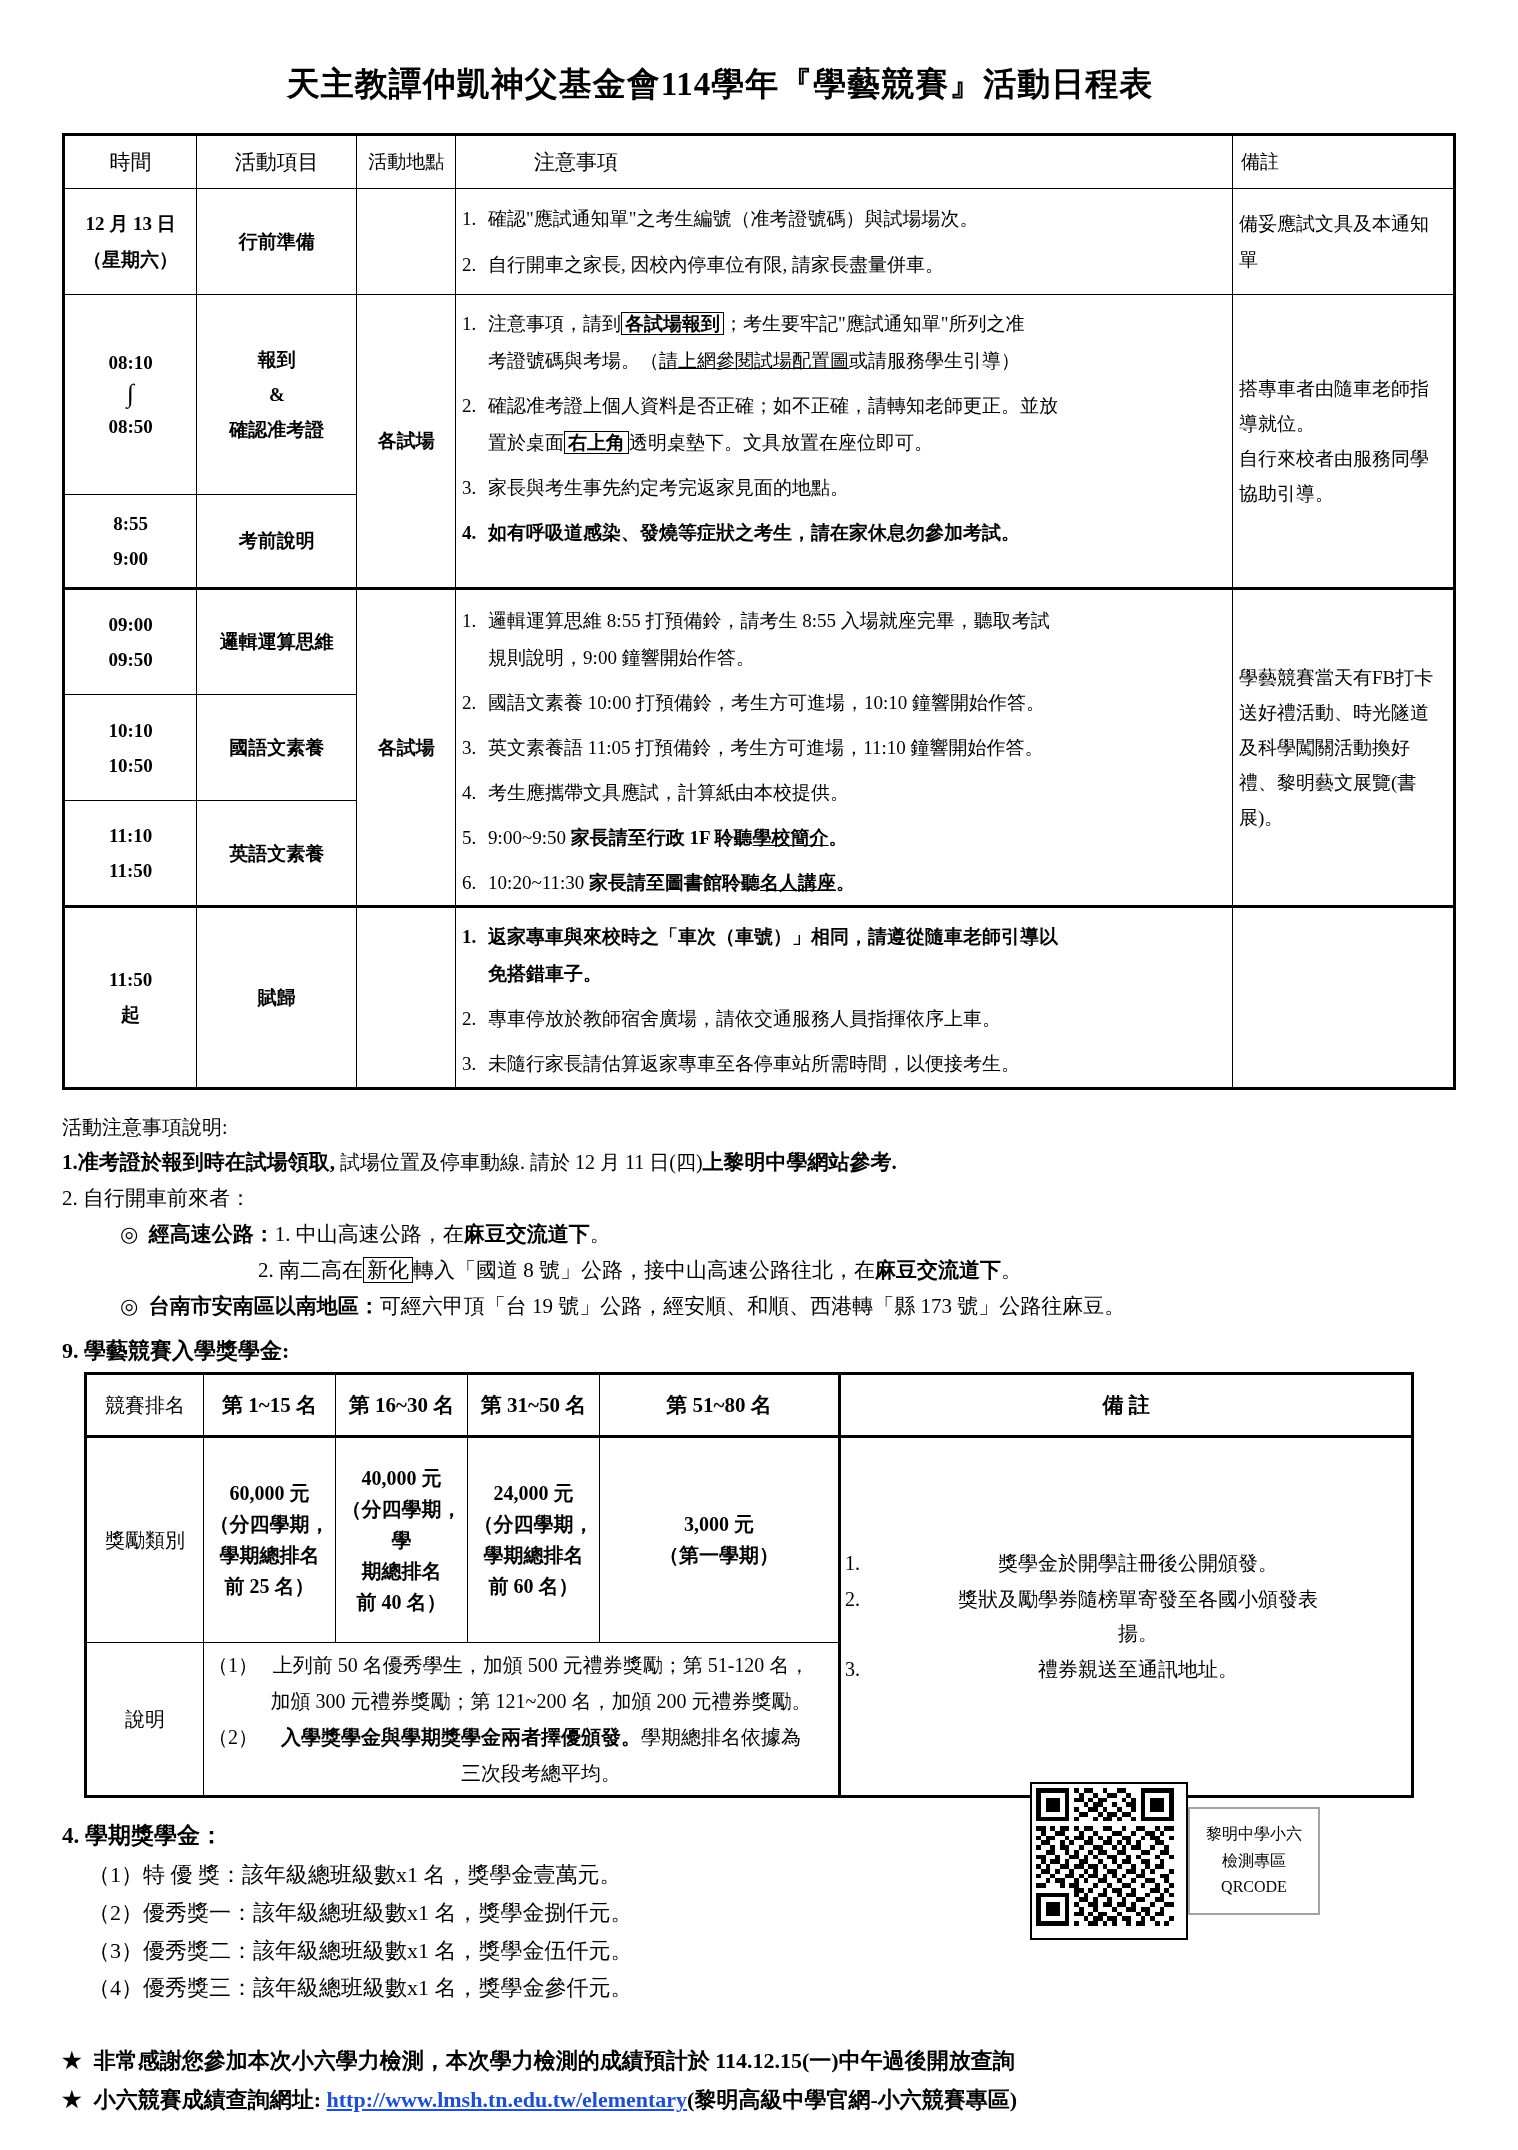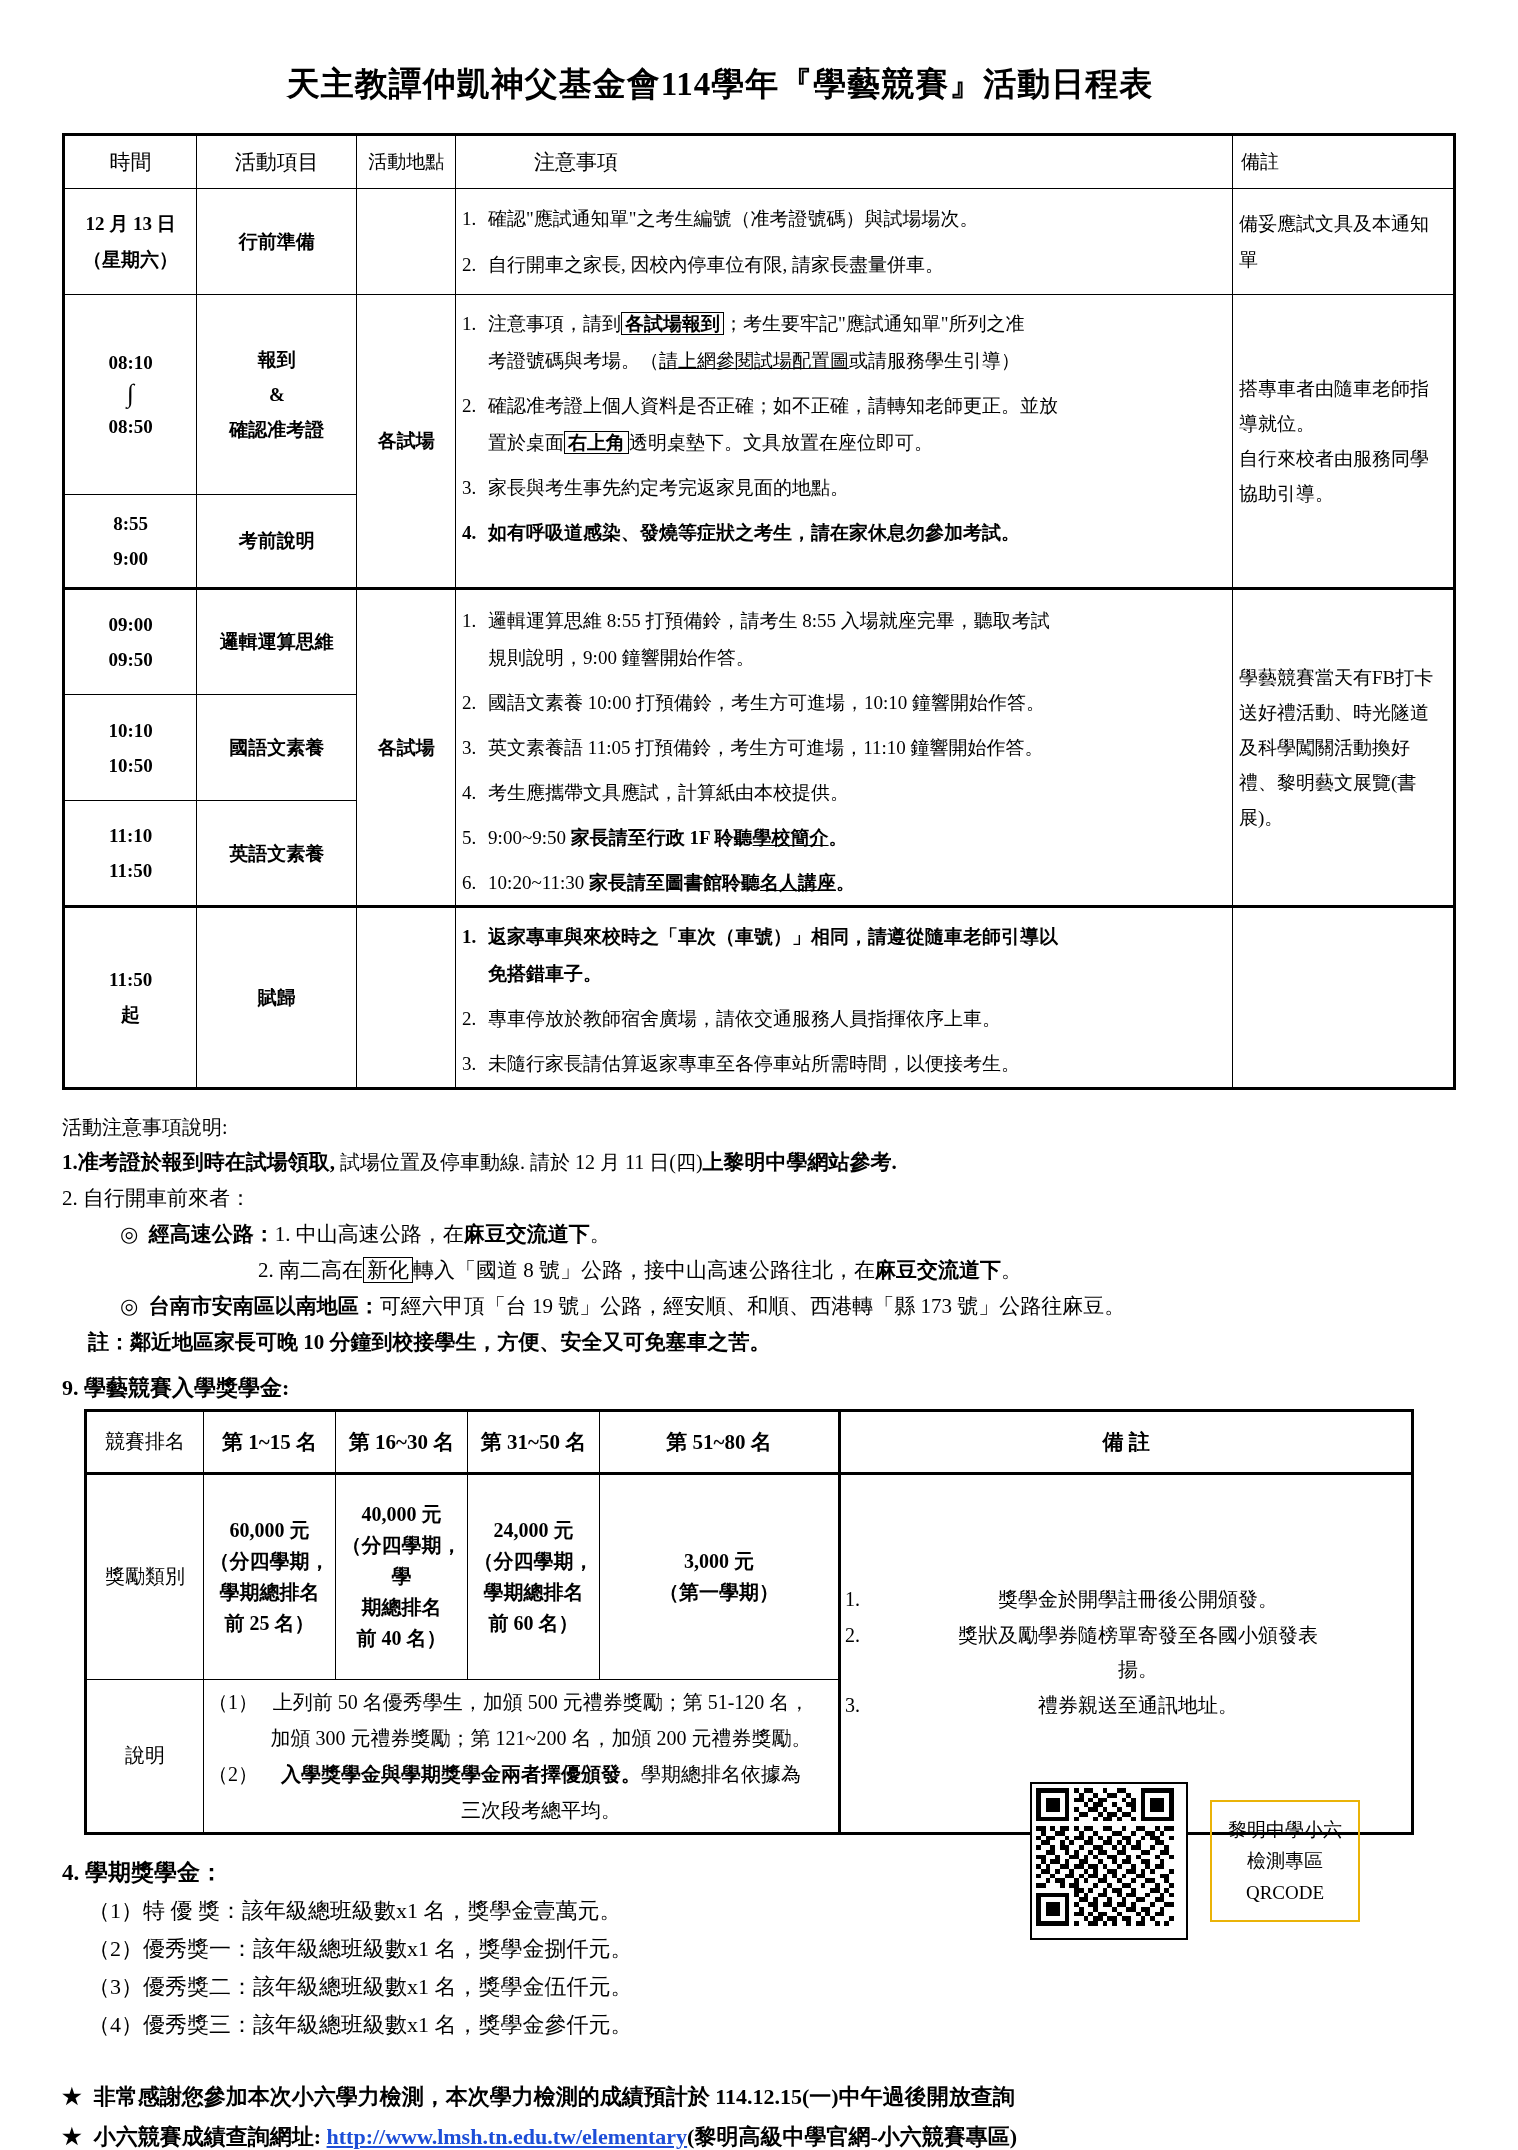--- a/index.html
+++ b/index.html
@@ -115,22 +115,22 @@
 
   
   .sem { margin-top:18px; font-size:22px; line-height:1.72; }
   .sem .h { font-weight:bold; font-size:23px; }
   .sem .li { padding-left:26px; }
 
   
   .qrwrap { position:absolute; left:1030px; top:1782px; display:flex; align-items:center; }
   .qrbox { width:146px; height:146px; border:2px solid #000; padding:4px; background:#fff; }
   .qrbox svg { display:block; }
-  .qrlabel { margin-left:22px; border:2px solid #eab308; padding:12px 16px; text-align:center;
-             font-size:19px; line-height:1.65; font-family:"Liberation Serif",serif;}
+  .qrlabel { border:2px solid #a3a3a3; padding:12px 16px; text-align:center;
+             font-size:16px; line-height:1.65; font-family:"Liberation Serif",serif;}
 
   
   .stars { margin-top:34px; font-size:22px; line-height:1.78; font-weight:bold; }
   .stars .row { white-space:nowrap; }
   .star { font-size:22px; margin-right:12px; }
   .link { color:#1d4ed8; text-decoration:underline; font-weight:bold; }
 </style>
 </head>
 <body>
 
@@ -267,23 +267,20 @@
     </div>
     <div class="l1">2. 自行開車前來者：</div>
     <div class="ind1">
       <span>◎</span>&nbsp;&nbsp;<b><span>經高速公路：</span></b><span>1. 中山高速公路，在</span><b><span>麻豆交流道下</span></b><span>。</span>
     </div>
     <div class="ind3">
       <span>2. 南二高在</span><span class="boxed" style="font-weight:normal;">新化</span><span>轉入「國道 8 號」公路，接中山高速公路往北，在</span><b><span>麻豆交流道下</span></b><span>。</span>
     </div>
     <div class="ind1">
       <span>◎</span>&nbsp;&nbsp;<b><span>台南市安南區以南地區：</span></b><span>可經六甲頂「台 19 號」公路，經安順、和順、西港轉「縣 173 號」公路往麻豆。</span>
-    </div>
-    <div class="l1" style="padding-left:26px;">
-      <b><span>註：</span><span>鄰近地區家長可晚 10 分鐘到校接學生，方便、安全又可免塞車之苦。</span></b>
     </div>
   </div>
 
   <div class="sec-head">9. 學藝競賽入學獎學金:</div>
 
   <table class="sch">
     <colgroup>
       <col class="sc1">
         <col class="sc2">
         <col class="sc3">

